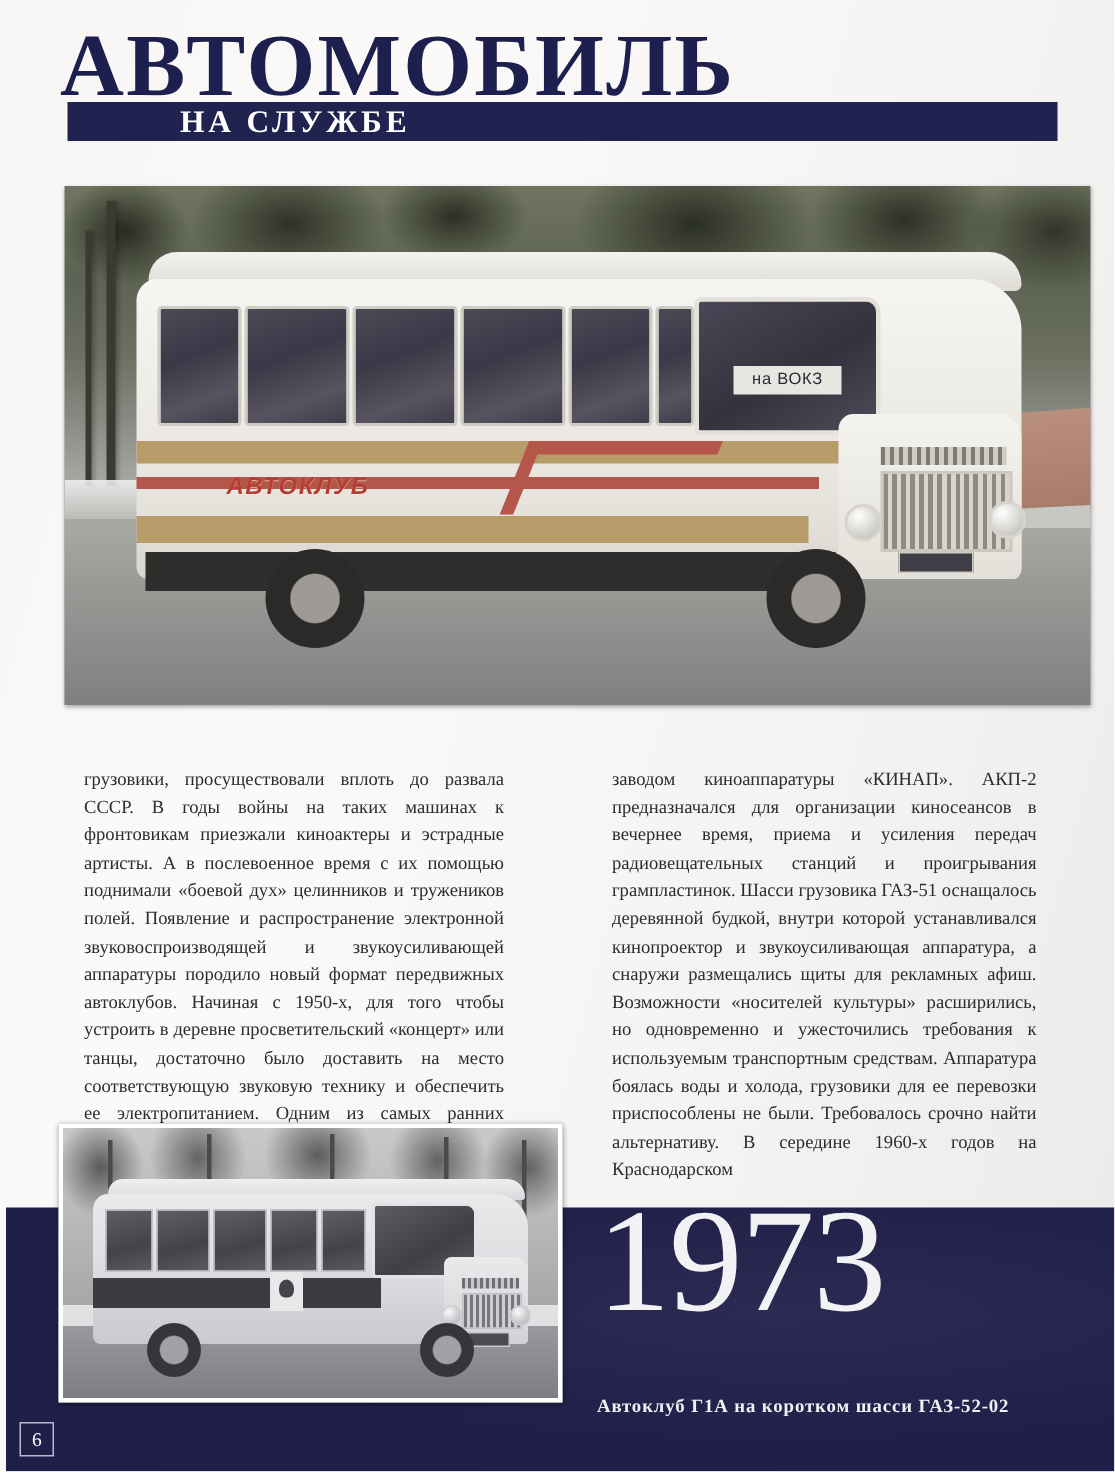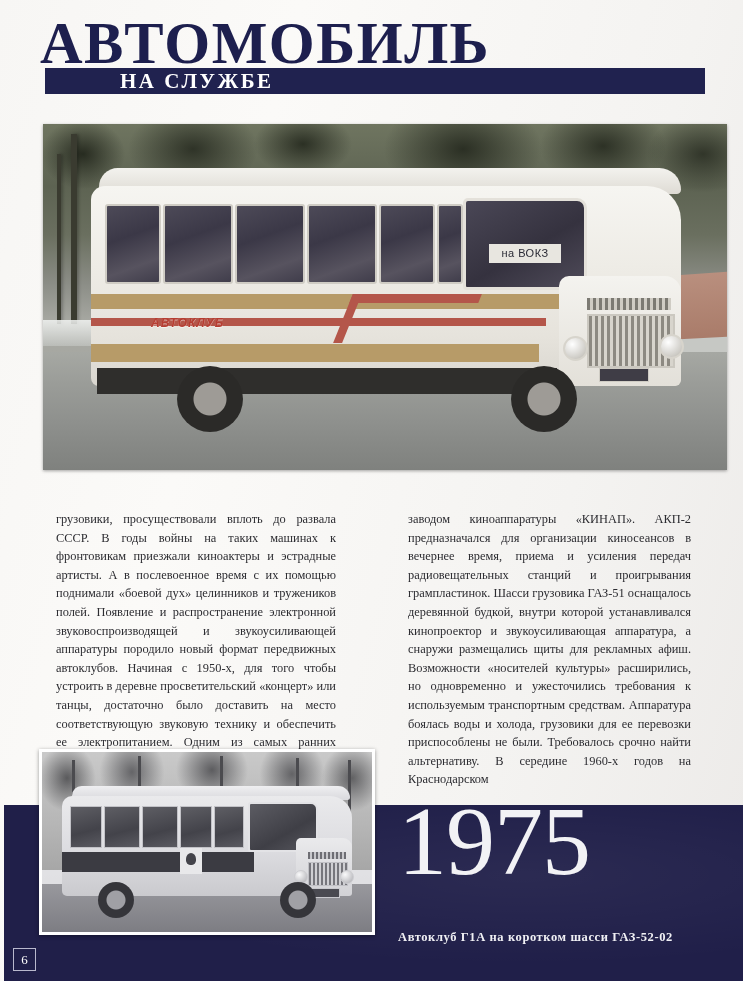--- a/index.html
+++ b/index.html
@@ -143,21 +143,21 @@
     background: #b79b68;
   }
   .bus-stripe-red {
     position: absolute; left: 0px; top: 150px; width: 455px; height: 8px;
     background: #b4564a;
   }
   .bus-logo {
     position: absolute; left: 60px; top: 148px;
     color: #b63d32; font-style: italic; font-weight: bold;
     font-family: "Liberation Sans", sans-serif;
-    font-size: 12px; letter-spacing: 1px;
+    font-size: 16px; letter-spacing: 1px;
     text-shadow: 0 1px 0 rgba(255,255,255,0.5);
   }
   .bus-chevron {
     position: absolute; left: 252px; top: 126px; width: 120px; height: 40px;
     border-top: 9px solid #b4564a;
     border-left: 9px solid #b4564a;
     transform: skewX(-22deg);
   }
   .bus-nose {
     position: absolute; left: 468px; top: 108px; width: 122px; height: 110px;
@@ -423,21 +423,21 @@
   </div>
 
   <div class="col col-left">
     <p>грузовики, просуществовали вплоть до развала СССР. В годы войны на таких машинах к фронтовикам приезжали киноактеры и эстрадные артисты. А в послевоенное время с их помощью поднимали «боевой дух» целинников и тружеников полей. Появление и распространение электронной звуковоспроизводящей и звукоусиливающей аппаратуры породило новый формат передвижных автоклубов. Начиная с 1950-х, для того чтобы устроить в деревне просветительский «концерт» или танцы, достаточно было доставить на место соответствующую звуковую технику и обеспечить ее электропитанием. Одним из самых ранних представителей этой полукустарной плеяды стала кинопередвижка АКП-2, изготовленная Одесским</p>
   </div>
   <div class="col col-right">
     <p>заводом киноаппаратуры «КИНАП». АКП-2 предназначался для организации киносеансов в вечернее время, приема и усиления передач радиовещательных станций и проигрывания грампластинок. Шасси грузовика ГАЗ-51 оснащалось деревянной будкой, внутри которой устанавливался кинопроектор и звукоусиливающая аппаратура, а снаружи размещались щиты для рекламных афиш. Возможности «носителей культуры» расширились, но одновременно и ужесточились требования к используемым транспортным средствам. Аппаратура боялась воды и холода, грузовики для ее перевозки приспособлены не были. Требовалось срочно найти альтернативу. В середине 1960-х годов на Краснодарском</p>
   </div>
 
   <div class="navy-panel"></div>
-  <div class="year">1975</div>
+  <div class="year">1973</div>
   <div class="bottom-caption">Автоклуб Г1А на коротком шасси ГАЗ-52-02</div>
   <div class="page-num">6</div>
 
   <div class="photo-bw">
     <div class="bw-sky"></div>
     <div class="bw-trees"></div>
     <div class="bw-trunk" style="left:30px; top:8px; height:110px;"></div>
     <div class="bw-trunk" style="left:96px; top:4px; height:104px;"></div>
     <div class="bw-trunk" style="left:178px; top:4px; height:100px;"></div>
     <div class="bw-trunk" style="left:254px; top:6px; height:104px;"></div>

